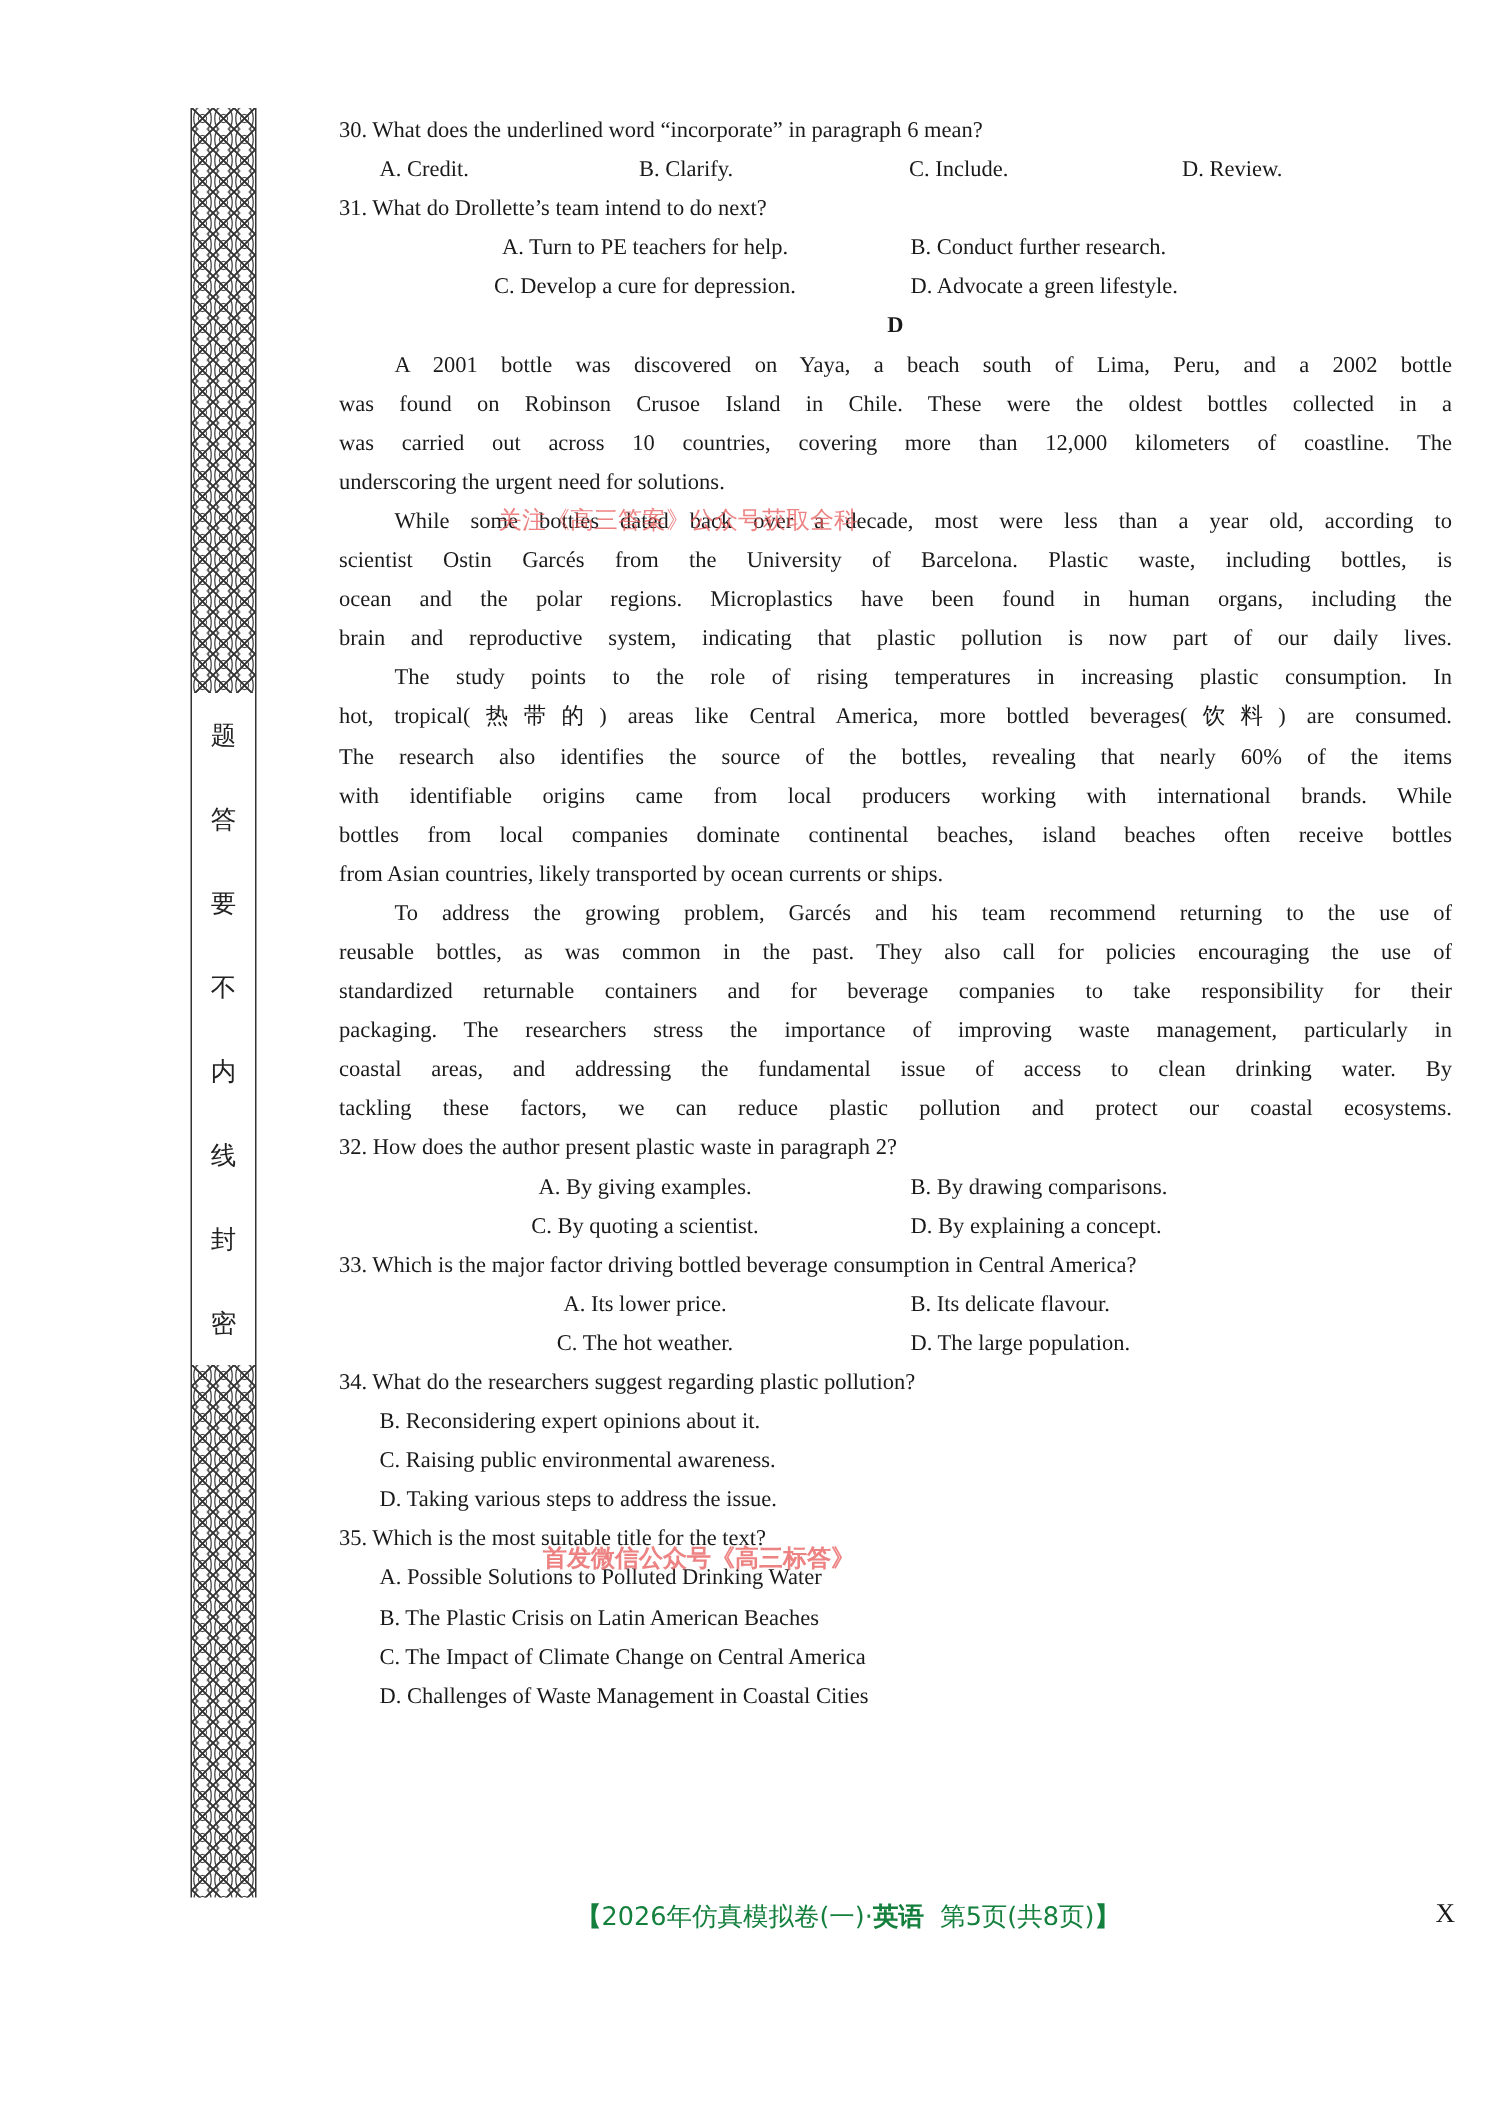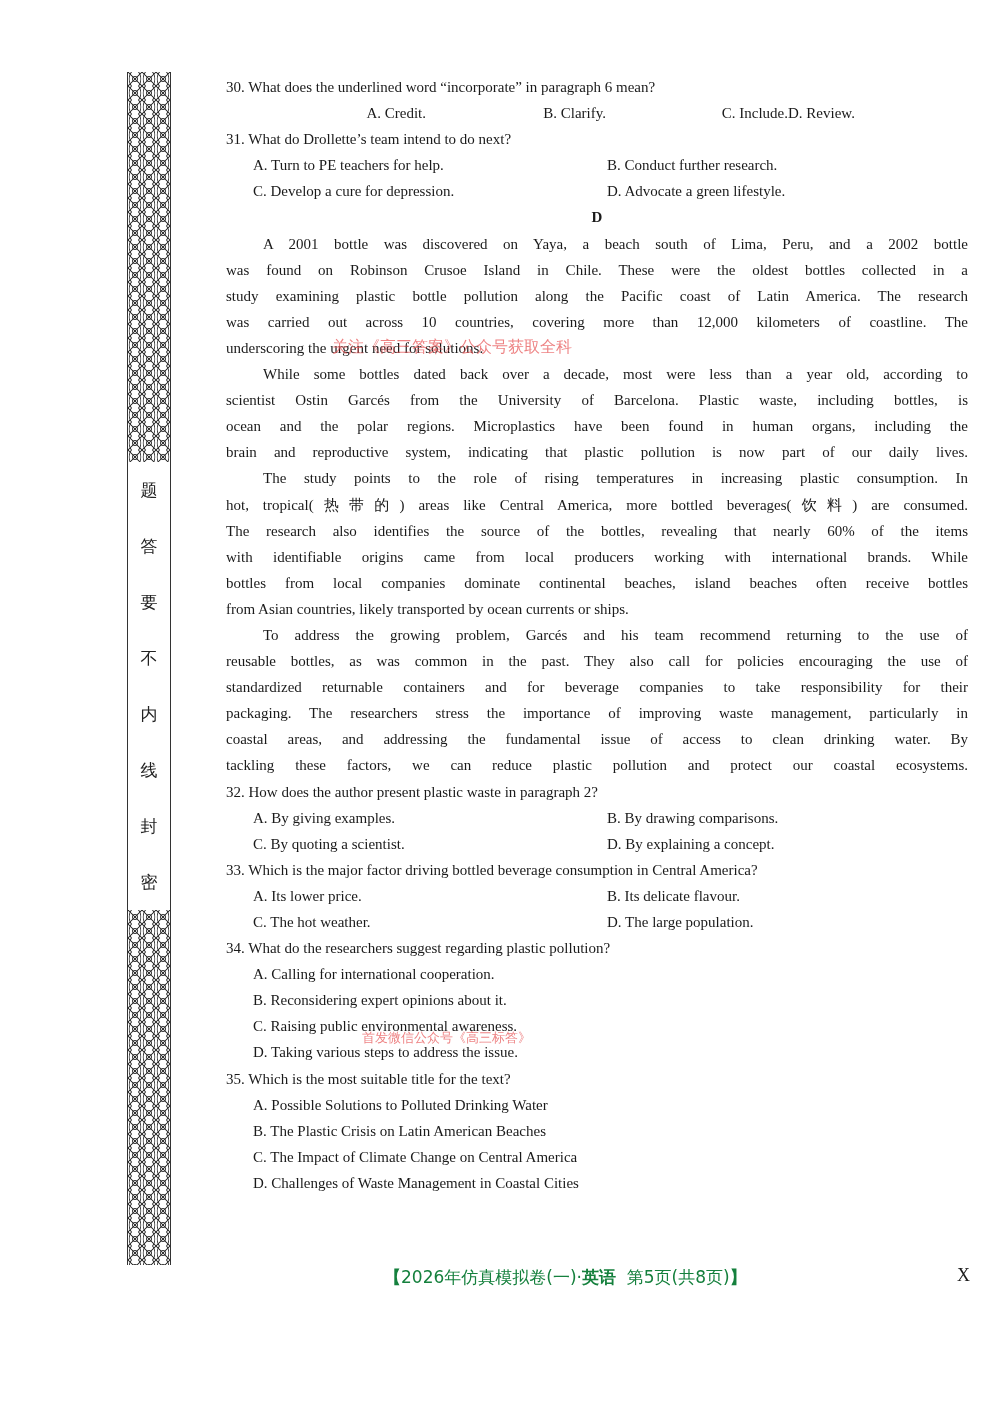--- a/index.html
+++ b/index.html
@@ -13,25 +13,25 @@
       linear-gradient(45deg, transparent 46%, #333 48%, #333 52%, transparent 54%),
       linear-gradient(-45deg, transparent 46%, #333 48%, #333 52%, transparent 54%);
     background-size: 14px 14px, 14px 14px, 14px 14px, 14px 14px; }
   .pattern.top { top: 0; height: 390px; }
   .pattern.bottom { top: 838px; height: 355px; }
   .seal-chars { position: absolute; left: 0; top: 390px; width: 100%; height: 448px; display: flex; flex-direction: column; justify-content: space-around; align-items: center; }
   .seal-chars span { font-family: "DejaVu Sans", sans-serif; font-size: 17px; color: #222; }
   .content { position: absolute; left: 226px; top: 74px; width: 742px; font-size: 15px; line-height: 26.1px; }
   .line { white-space: nowrap; }
   .q { }
-  .opts4 { display: flex; padding-left: 27px; text-align: right; }
+  .opts4 { display: flex; padding-left: 27px; }
   .opts4 span { display: inline-block; }
   .opts4 .o1 { width: 173px; } .opts4 .o2 { width: 180px; } .opts4 .o3 { width: 182px; }
   .opts2 { display: flex; padding-left: 27px; }
-  .opts2 .oa { width: 354px; }
+  .opts2 .oa { width: 354px; text-align: center; }
   .opt1 { padding-left: 27px; }
   .section { text-align: center; font-weight: bold; }
   .para-line { display: block; text-align: justify; text-align-last: justify; white-space: nowrap; }
   .wm { position: absolute; color: #e8595a; opacity: 0.75; font-family: "DejaVu Sans", sans-serif; font-size: 16px; white-space: nowrap; pointer-events: none; }
   .footer { position: absolute; left: 384px; top: 1266px; font-size: 17px; font-family: "DejaVu Sans", sans-serif; color: #15803d; white-space: nowrap; }
   .footer b { font-weight: bold; }
   .footer-x { position: absolute; left: 957px; top: 1265px; font-size: 18px; font-family: "Liberation Serif", serif; }
 </style>
 </head>
 <body>
@@ -75,21 +75,20 @@
   <div class="line opts2">
     <span class="oa">C. Develop a cure for depression.</span>
     <span>D. Advocate a green lifestyle.</span>
   </div>
 
   <div class="line section">D</div>
 
   <div>
     <span class="para-line" style="padding-left:37px">A 2001 bottle was discovered on Yaya, a beach south of Lima, Peru, and a 2002 bottle</span>
     <span class="para-line">was found on Robinson Crusoe Island in Chile. These were the oldest bottles collected in a</span>
-    <span class="para-line">study examining plastic bottle pollution along the Pacific coast of Latin America. The research</span>
     <span class="para-line">was carried out across 10 countries, covering more than 12,000 kilometers of coastline. The</span>
     <span class="line" style="display:block">underscoring the urgent need for solutions.</span>
   </div>
   <div>
     <span class="para-line" style="padding-left:37px">While some bottles dated back over a decade, most were less than a year old, according to</span>
     <span class="para-line">scientist Ostin Garcés from the University of Barcelona. Plastic waste, including bottles, is</span>
     <span class="para-line">ocean and the polar regions. Microplastics have been found in human organs, including the</span>
     <span class="para-line">brain and reproductive system, indicating that plastic pollution is now part of our daily lives.</span>
   </div>
   <div>
@@ -132,34 +131,33 @@
   </div>
   <div class="line opts2">
     <span class="oa">C. The hot weather.</span>
     <span>D. The large population.</span>
   </div>
 
   <div class="line q">
     <span>34.</span>
     <span>What do the researchers suggest regarding plastic pollution?</span>
   </div>
-  <div class="line opt1">A. Calling for international cooperation.</div>
   <div class="line opt1">B. Reconsidering expert opinions about it.</div>
   <div class="line opt1">C. Raising public environmental awareness.</div>
   <div class="line opt1">D. Taking various steps to address the issue.</div>
 
   <div class="line q">
     <span>35.</span>
     <span>Which is the most suitable title for the text?</span>
   </div>
   <div class="line opt1">A. Possible Solutions to Polluted Drinking Water</div>
   <div class="line opt1">B. The Plastic Crisis on Latin American Beaches</div>
   <div class="line opt1">C. The Impact of Climate Change on Central America</div>
   <div class="line opt1">D. Challenges of Waste Management in Coastal Cities</div>
 </div>
 
 <div class="wm" style="left:332px; top:337px;">关注《高三答案》公众号获取全科</div>
-<div class="wm" style="left:362px; top:1029px; font-size:13px;">首发微信公众号《高三标答》</div>
+<div class="wm" style="left:362px; top:1029px; font-size:16px;font-weight:bold;">首发微信公众号《高三标答》</div>
 
 <div class="footer">
   <b>【</b><span>2026年仿真模拟卷(一)</span><span>·</span><b>英语</b>&nbsp;&nbsp;<span>第5页(共8页)</span><b>】</b>
 </div>
 <div class="footer-x">X</div>
 
 </body></html>

